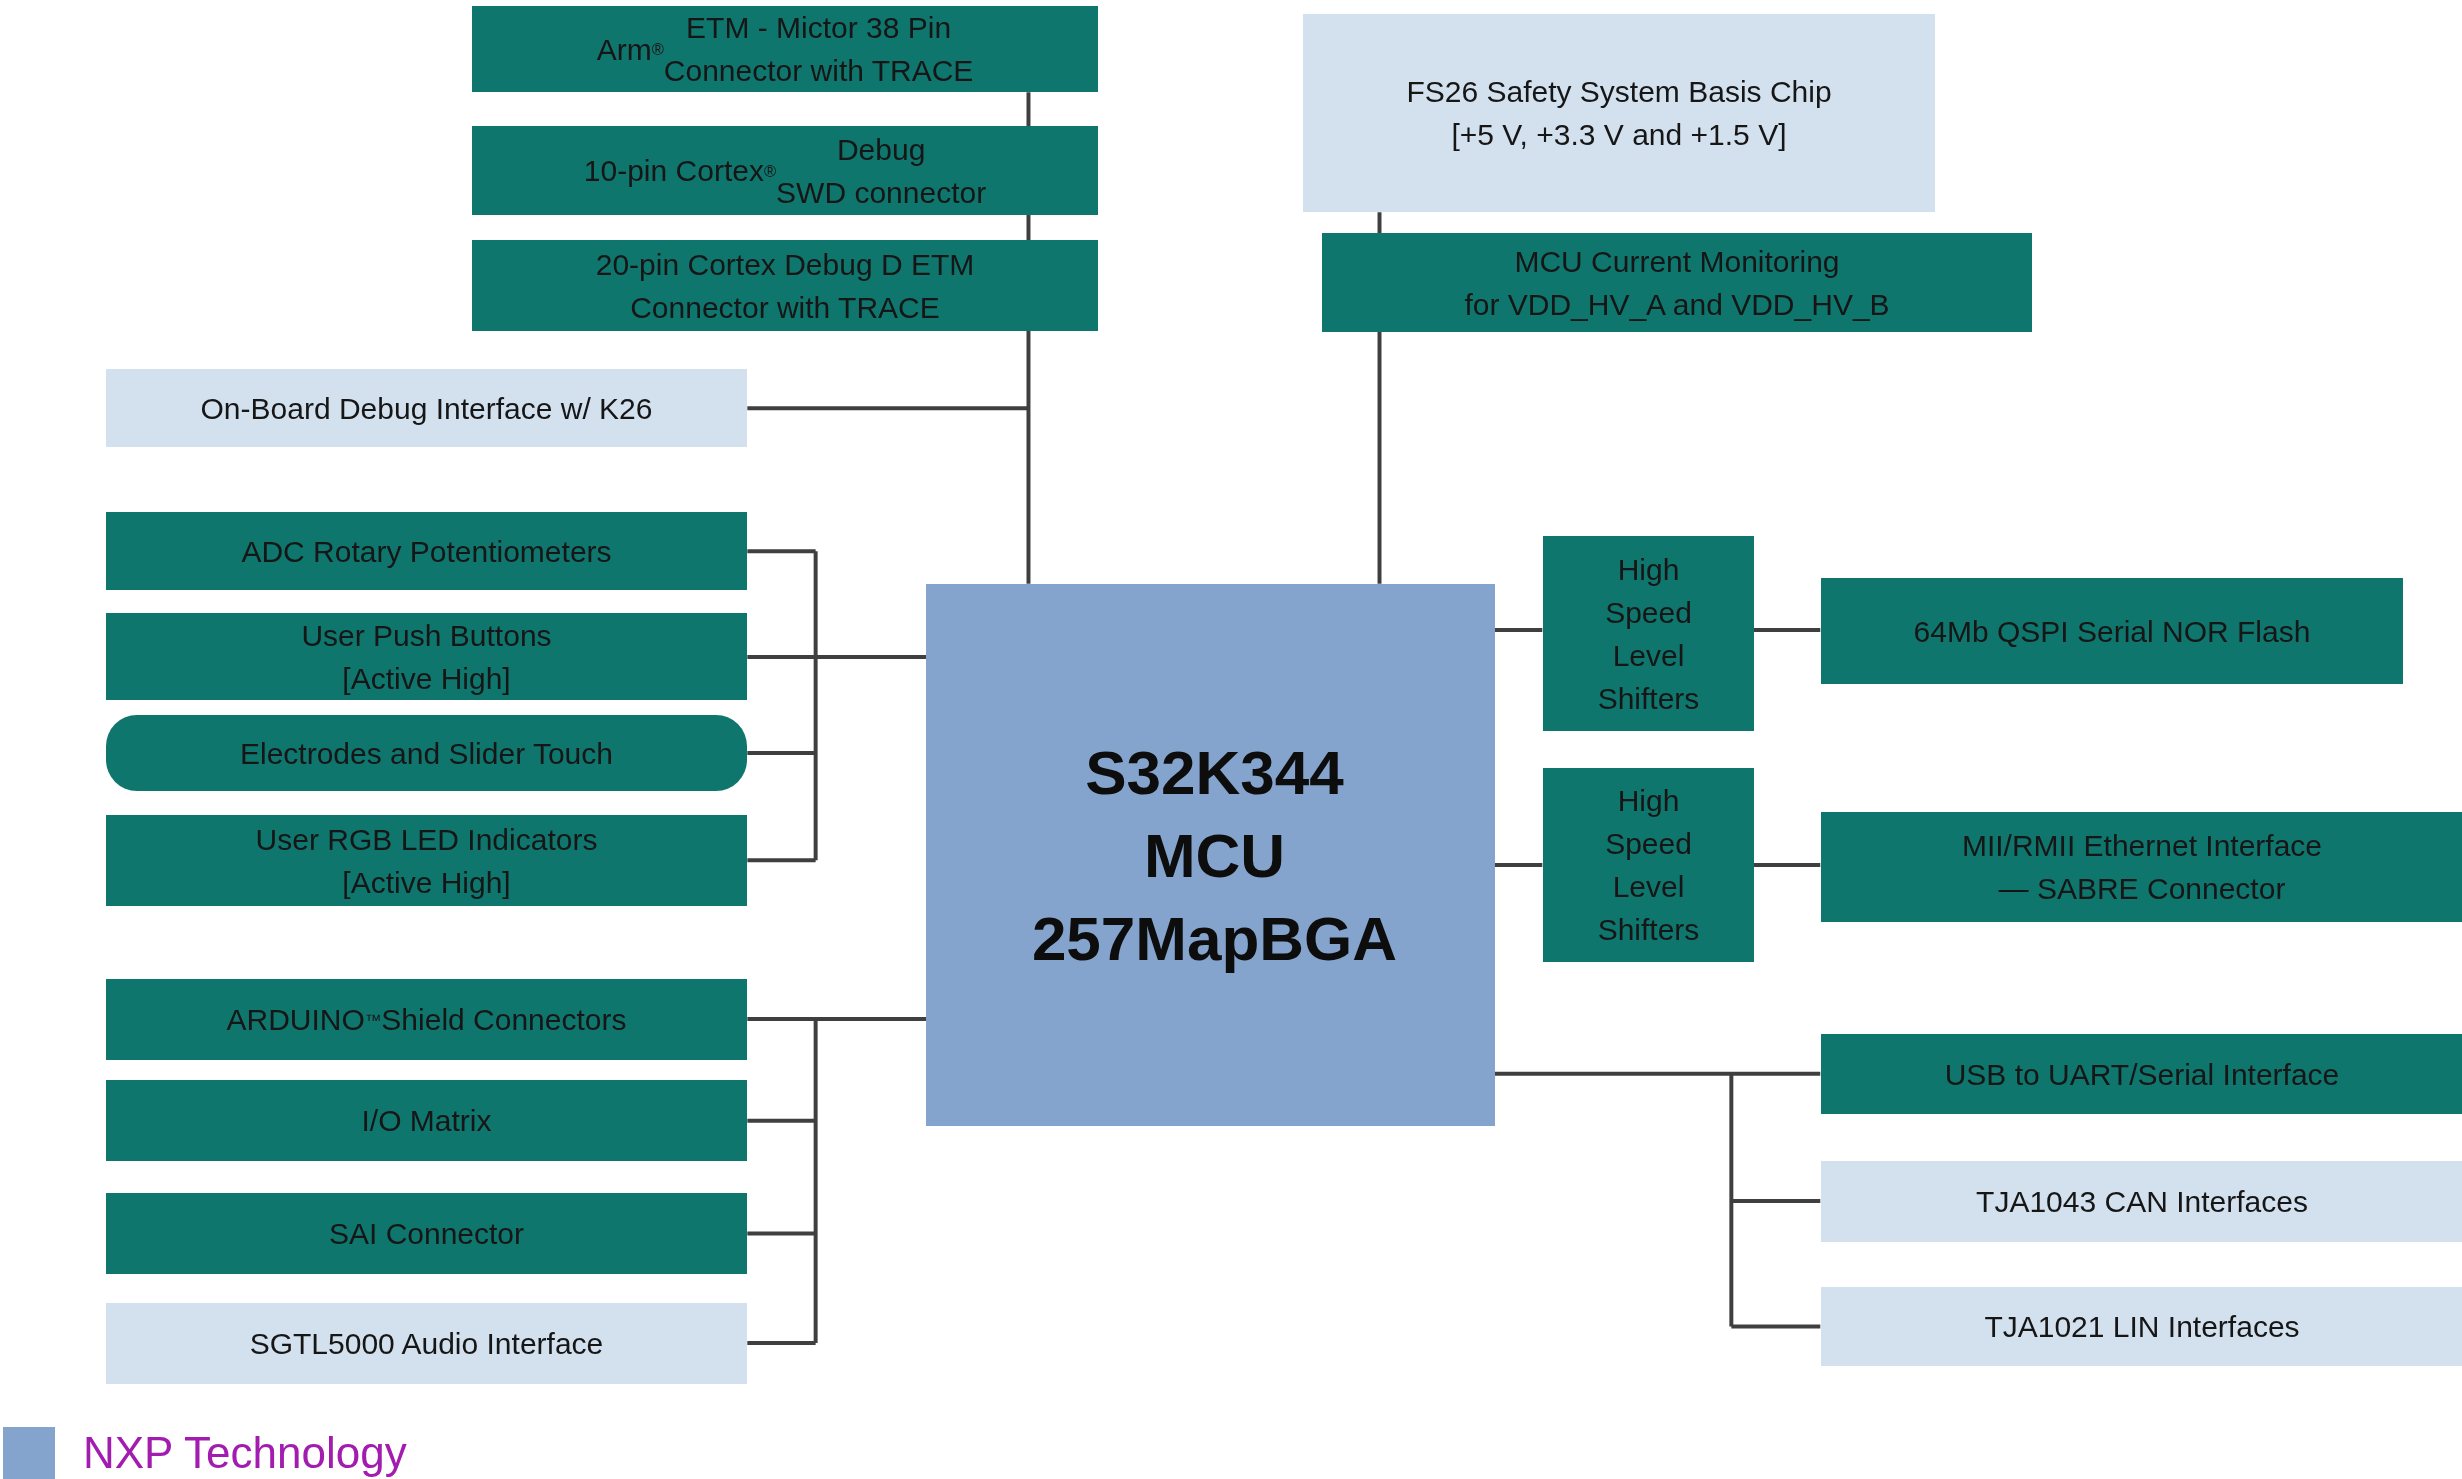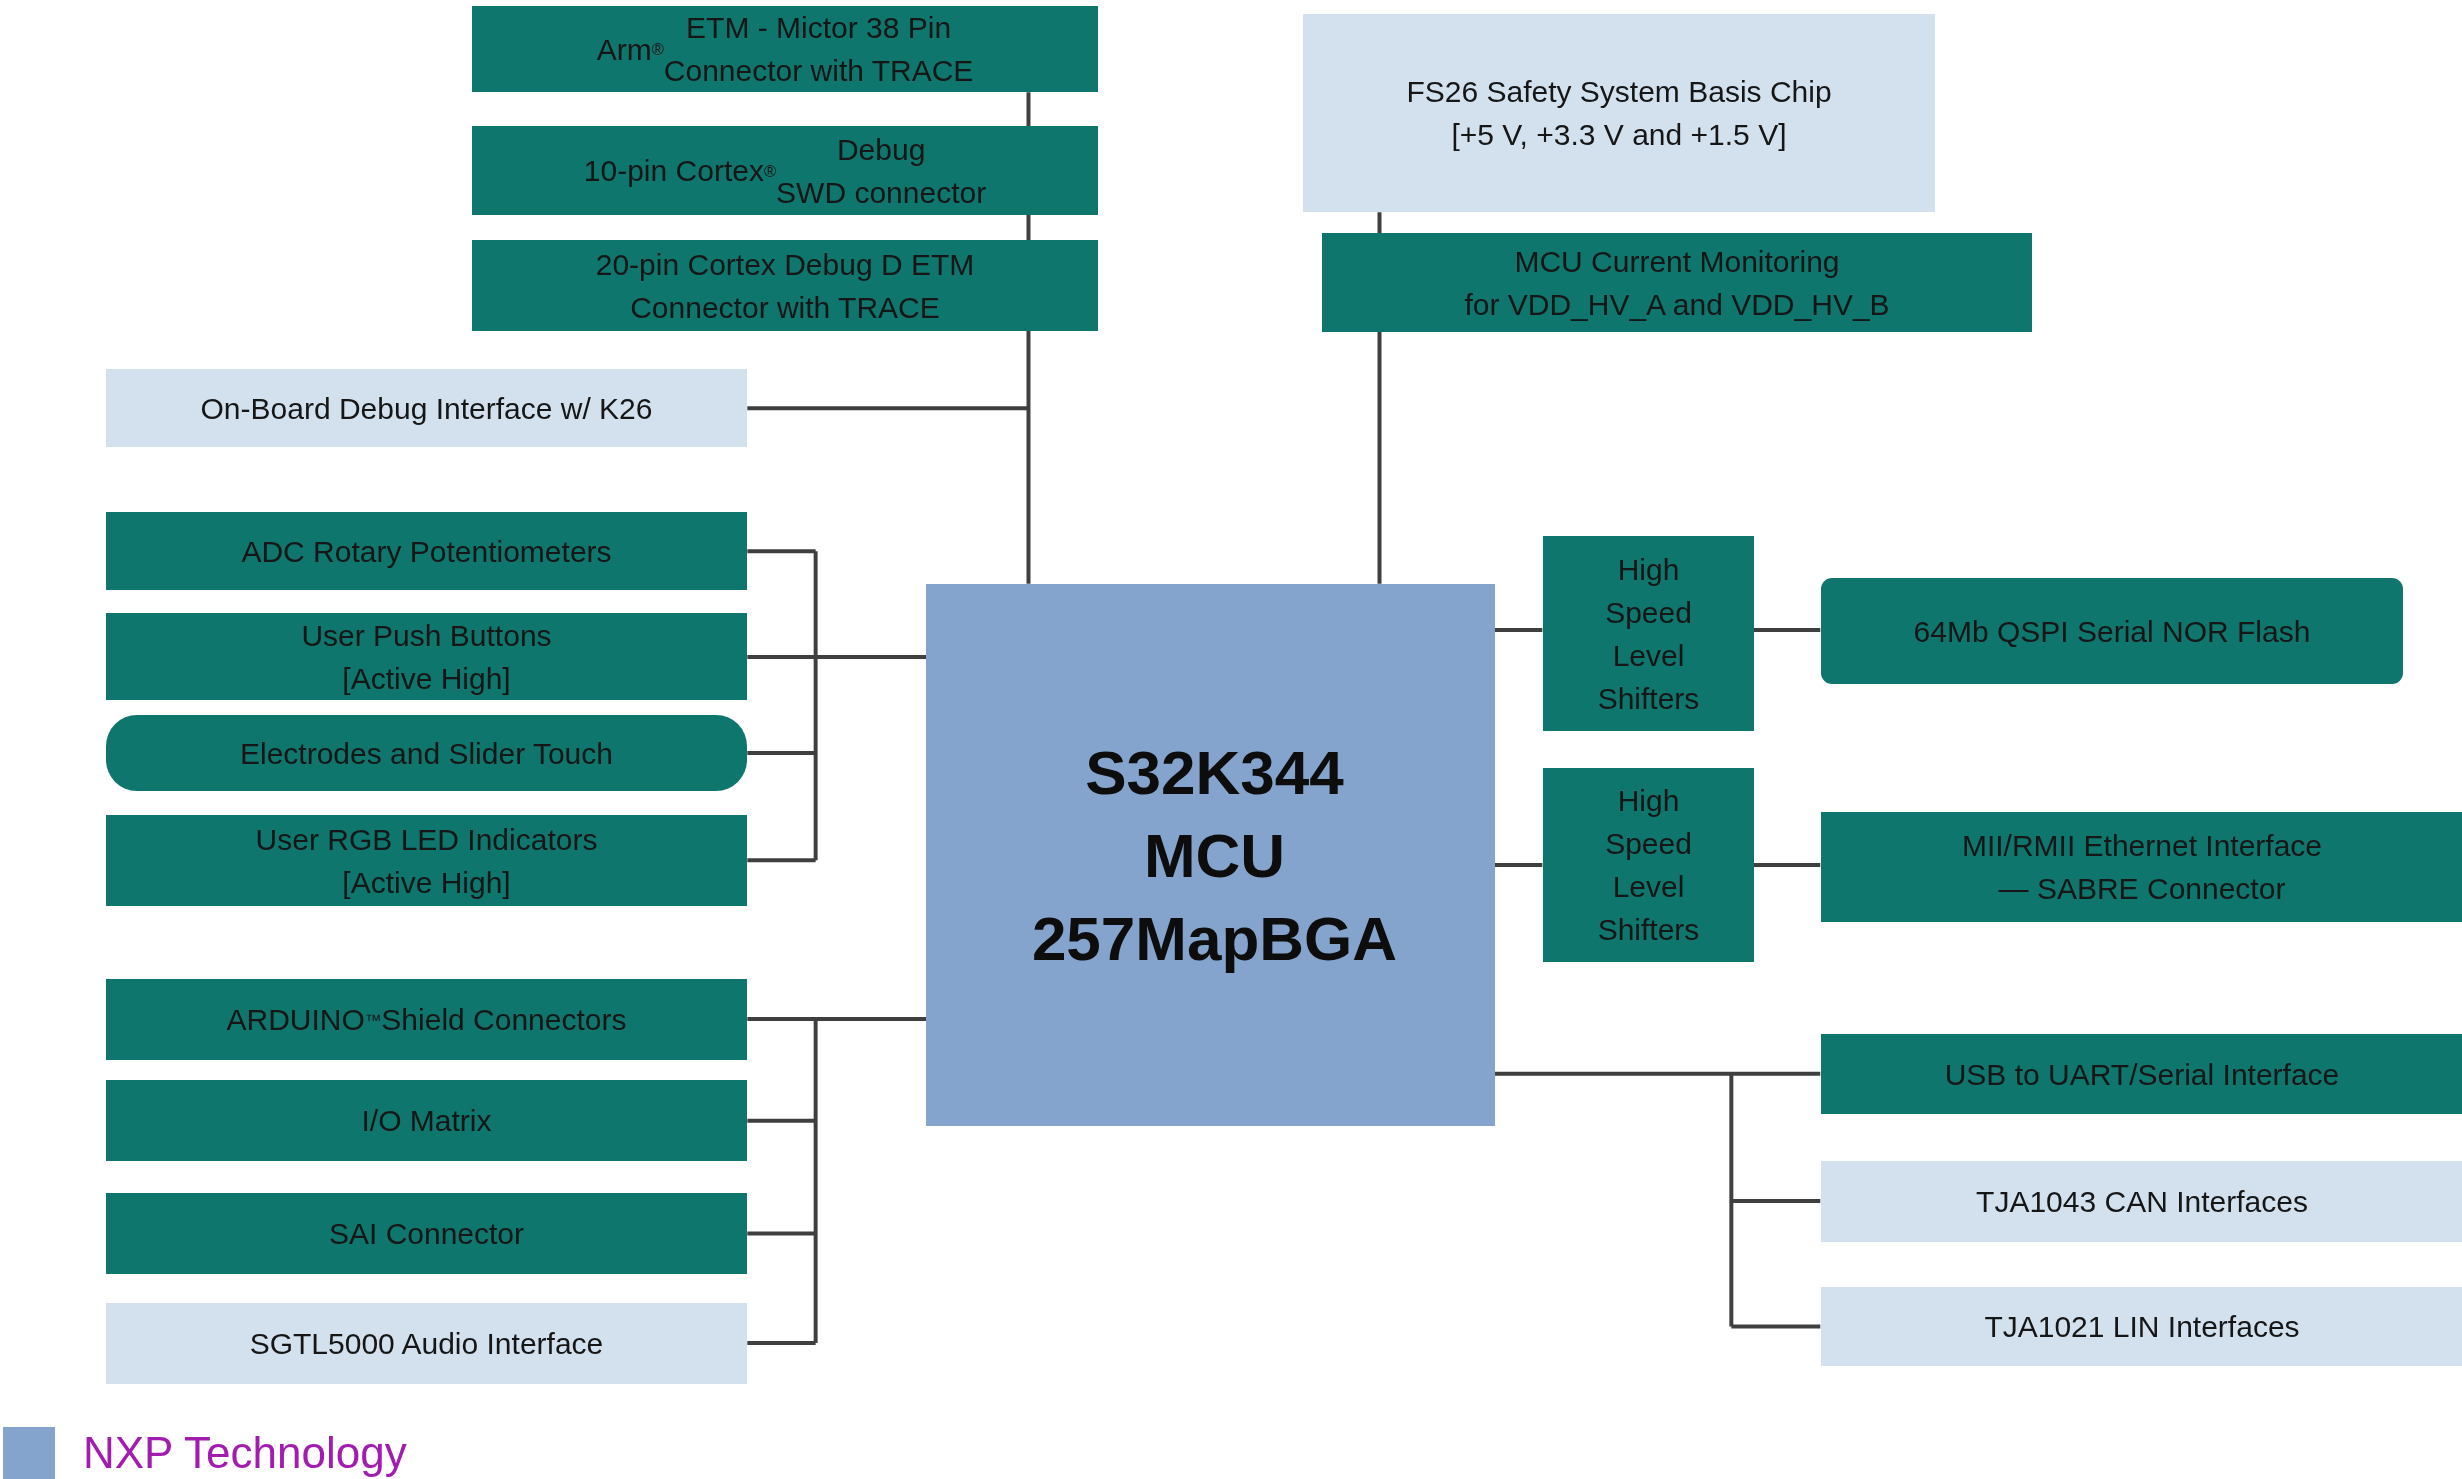--- a/index.html
+++ b/index.html
@@ -76,21 +76,21 @@
   <div class="blk gray" style="left:106px;top:979px;width:641px;height:81px;">ARDUINO<sup>™</sup> Shield Connectors</div>
   <div class="blk gray" style="left:106px;top:1080px;width:641px;height:81px;">I/O Matrix</div>
   <div class="blk gray" style="left:106px;top:1193px;width:641px;height:81px;">SAI Connector</div>
   <div class="blk lightblue" style="left:106px;top:1303px;width:641px;height:81px;">SGTL5000 Audio Interface</div>
 
   <div class="blk mcu" style="left:926px;top:584px;width:561px;height:542px;padding-left:8px;">S32K344<br>MCU<br>257MapBGA</div>
 
   <div class="blk gray" style="left:1543px;top:536px;width:211px;height:195px;">High<br>Speed<br>Level<br>Shifters</div>
   <div class="blk gray" style="left:1543px;top:768px;width:211px;height:194px;">High<br>Speed<br>Level<br>Shifters</div>
 
-  <div class="blk gray" style="left:1821px;top:578px;width:582px;height:106px;border-radius:11px;">64Mb QSPI Serial NOR Flash</div>
+  <div class="blk gray" style="left:1821px;top:578px;width:582px;height:106px;">64Mb QSPI Serial NOR Flash</div>
   <div class="blk gray" style="left:1821px;top:812px;width:642px;height:110px;">MII/RMII Ethernet Interface<br>— SABRE Connector</div>
   <div class="blk gray" style="left:1821px;top:1034px;width:642px;height:80px;">USB to UART/Serial Interface</div>
   <div class="blk lightblue" style="left:1821px;top:1161px;width:642px;height:81px;">TJA1043 CAN Interfaces</div>
   <div class="blk lightblue" style="left:1821px;top:1287px;width:642px;height:79px;">TJA1021 LIN Interfaces</div>
 
   <div id="legend-swatch" style="left:3.2px;top:1427px;width:52px;height:52px;"></div>
   <div id="legend-label" style="left:83px;top:1427px;height:52px;">NXP Technology</div>
 
 </div>
 

